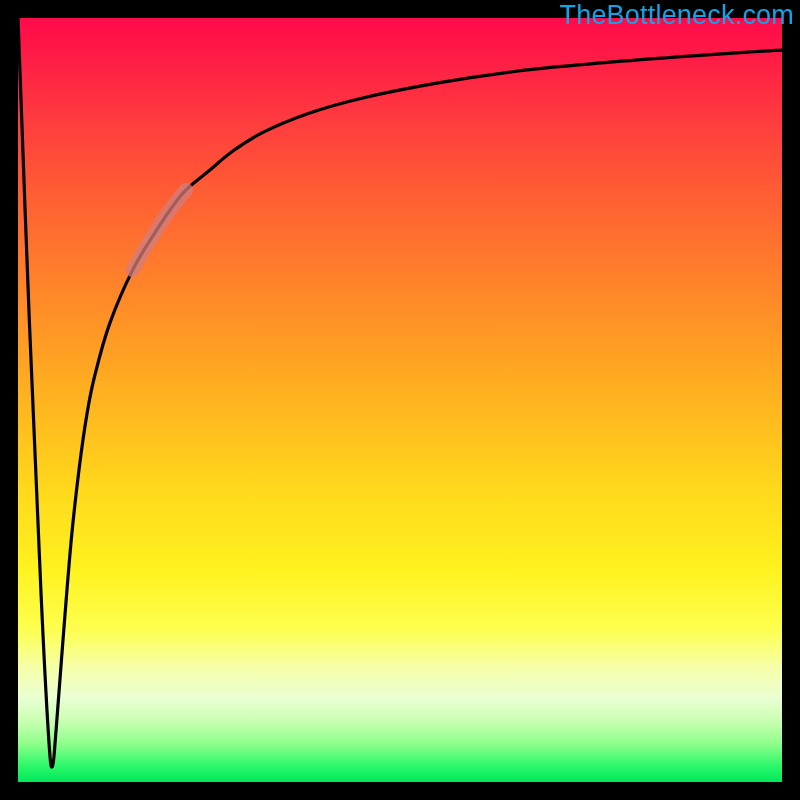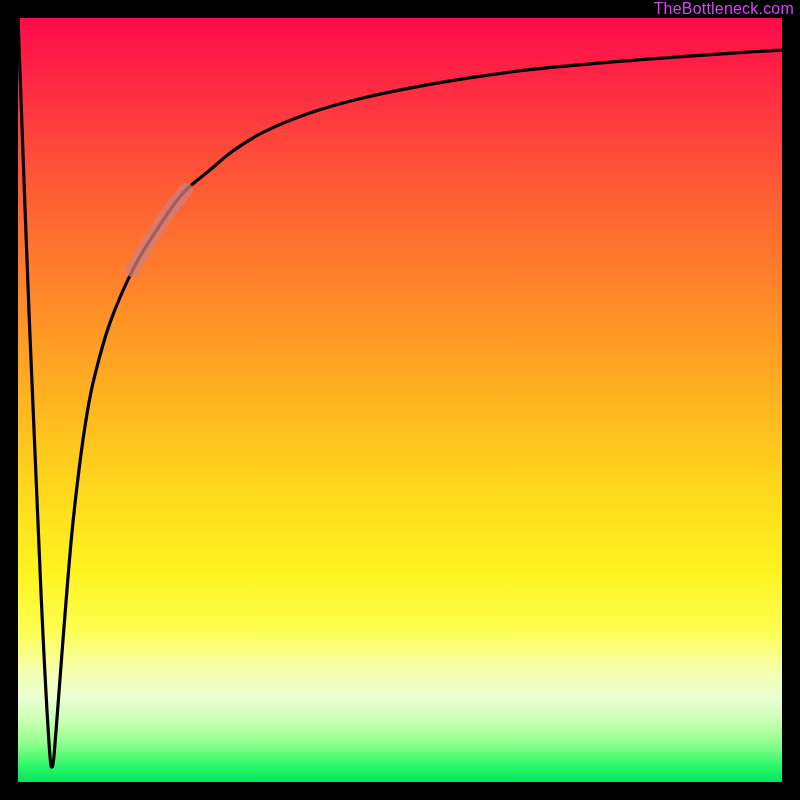--- a/index.html
+++ b/index.html
@@ -47,22 +47,22 @@
     left: 0;
     top: 0;
     width: 764px;
     height: 764px;
     overflow: visible;
   }
   .attribution {
     position: absolute;
     top: 0px;
     right: 6px;
-    color: #d946ef;
-    font-size: 16px;
+    color: #0ea5e9;
+    font-size: 27px;
     letter-spacing: 0.2px;
     font-weight: 400;
   }
 </style>
 </head>
 <body>
 
 <div class="frame">
   <div class="plot-area">
     <svg class="curve" viewBox="0 0 764 764" preserveAspectRatio="none">

